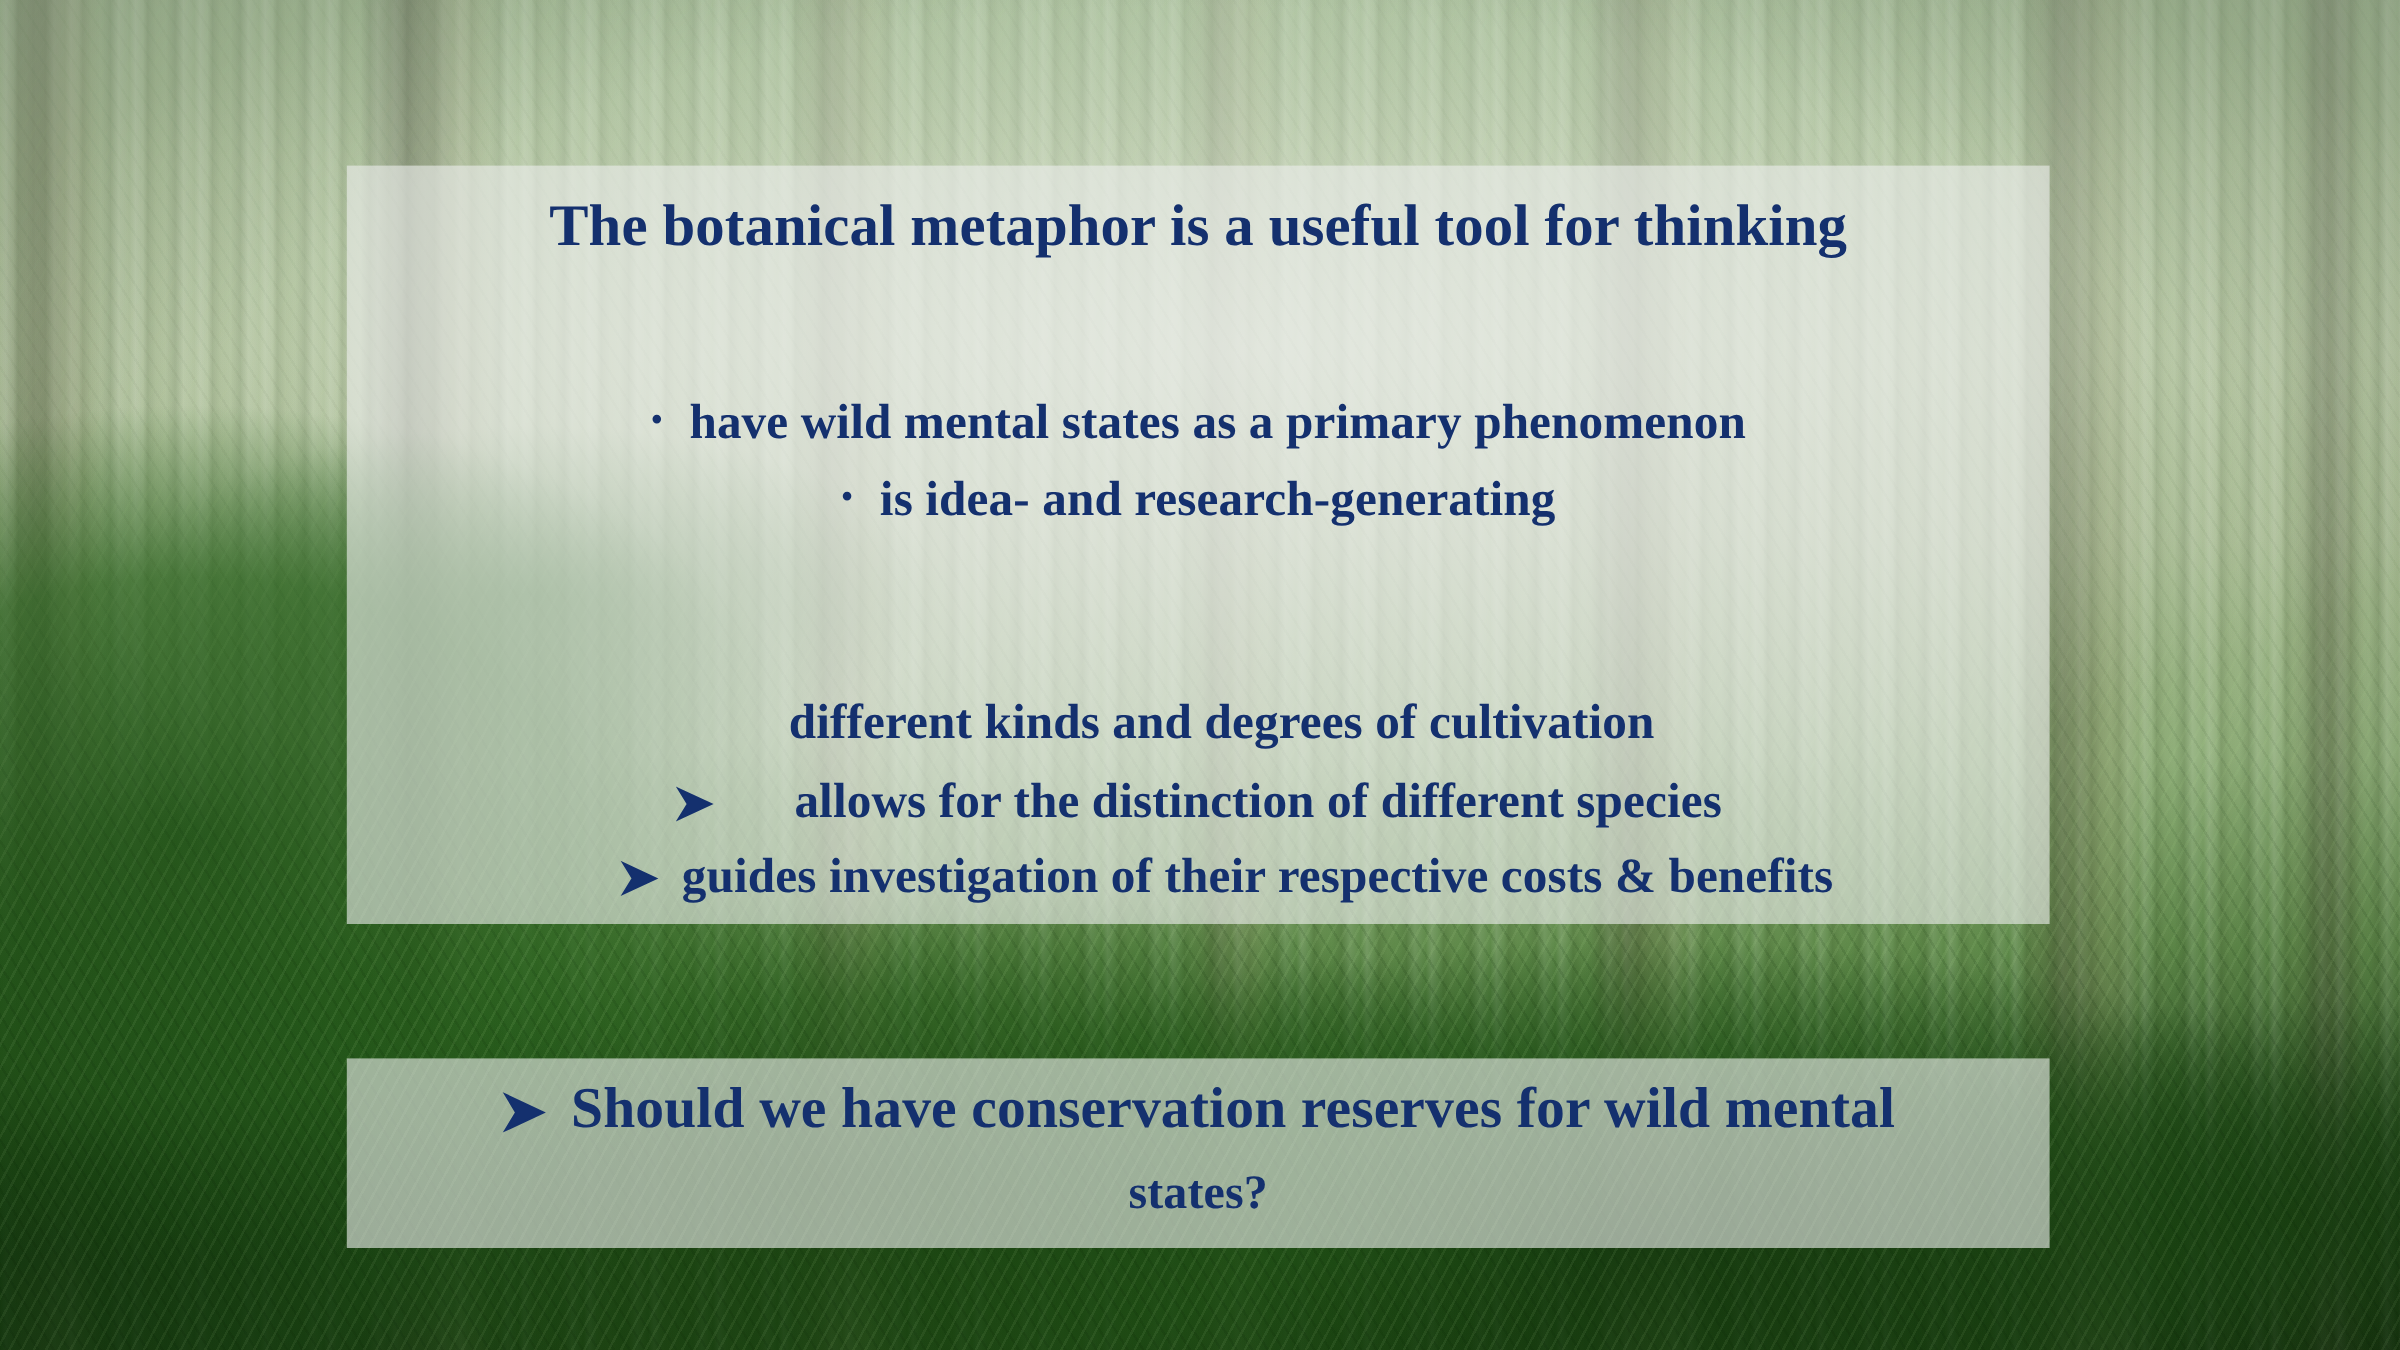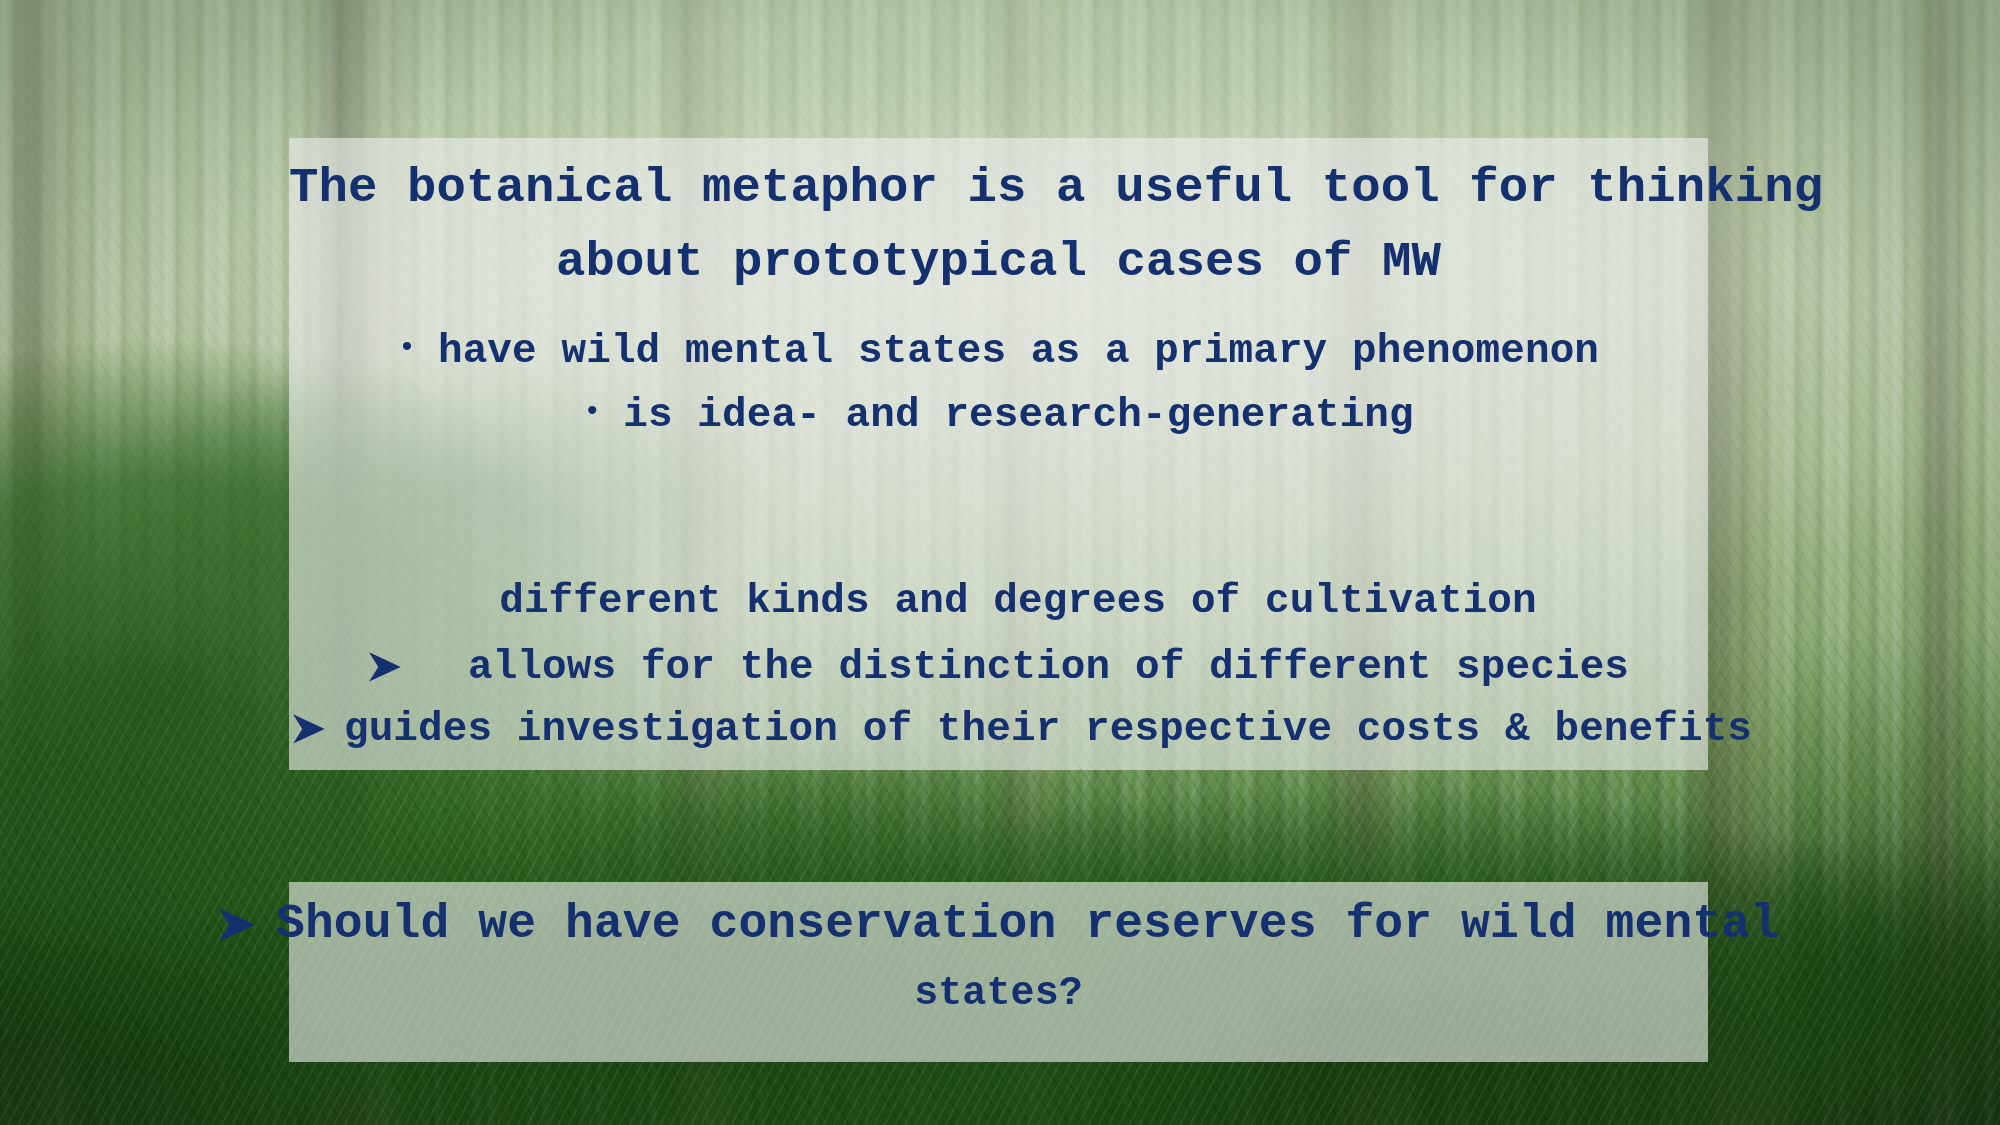--- a/index.html
+++ b/index.html
@@ -10,21 +10,21 @@
     height: 1125px;
     overflow: hidden;
     background: #0d2a0d;
   }
 
   #slide {
     position: relative;
     width: 2000px;
     height: 1125px;
     overflow: hidden;
-    font-family: Liberation Mono, monospace;
+    font-family: Liberation Serif, serif;
   }
 
   
   .bg-layer { position: absolute; inset: 0; }
 
   
   .bg-base {
     background:
       linear-gradient(to bottom,
         #8ba878 0%,
@@ -111,21 +111,21 @@
     left: 289px;
     top: 138px;
     width: 1419px;
     height: 632px;
   }
 
   #panel-question {
     left: 289px;
     top: 882px;
     width: 1419px;
-    height: 180px;
+    height: 158px;
   }
 
   .line {
     color: #14306e;
     font-weight: 700;
     letter-spacing: 0.1px;
     white-space: nowrap;
   }
 
   
@@ -205,21 +205,20 @@
   <div class="bg-layer bg-bigtrunks"></div>
   <div class="bg-layer bg-haze"></div>
   <div class="bg-layer bg-ferns"></div>
   <div class="bg-layer bg-speckle"></div>
   <div class="bg-layer bg-vignette"></div>
 
   <div class="panel" id="panel-main">
 
     <div class="line title-line" id="title-l1">The botanical metaphor is a useful tool for thinking</div>
 
-    <div class="line title-line" id="title-l2">about prototypical cases of  MW</div>
 
     <div class="bullet-row" id="row-b1">
       <span class="bullet-mark dot">•</span>
       <span class="line bullet-text">have wild mental states as a primary phenomenon</span>
     </div>
 
     <div class="bullet-row" id="row-b2">
       <span class="bullet-mark dot">•</span>
       <span class="line bullet-text">is idea- and research-generating</span>
     </div>

